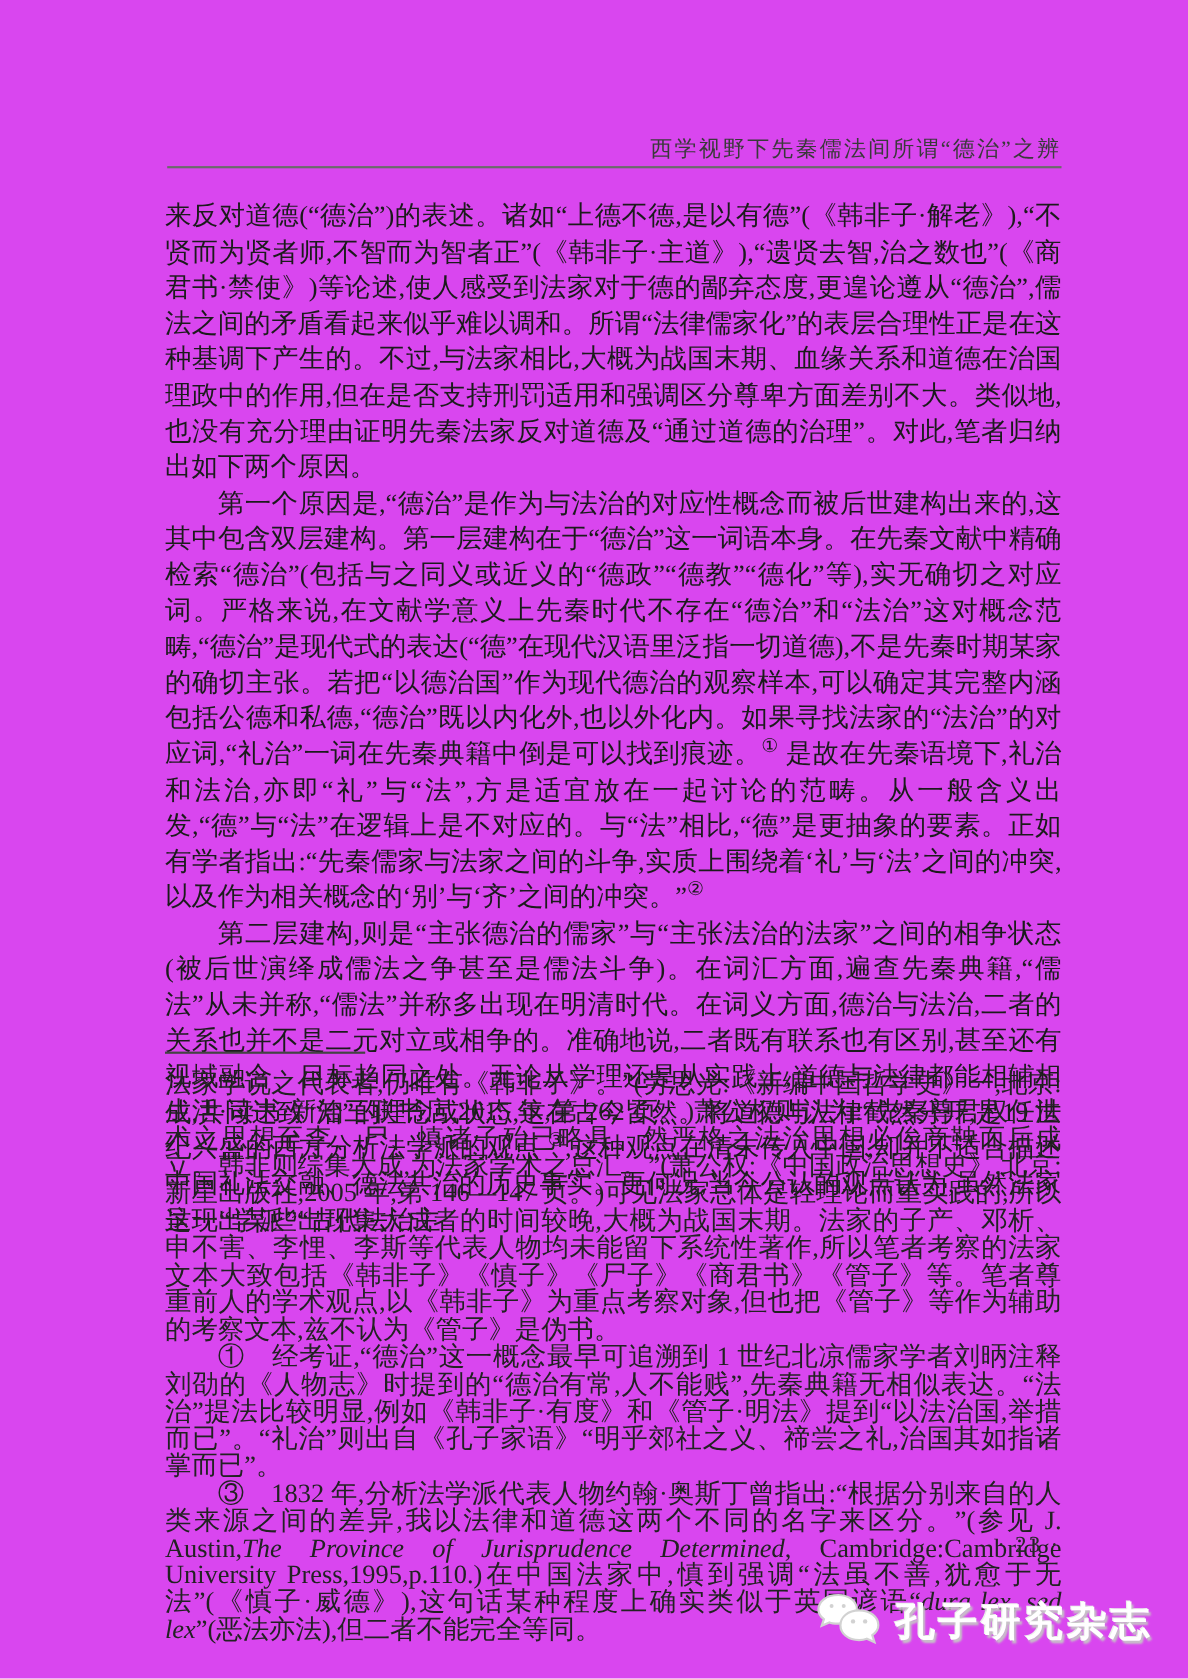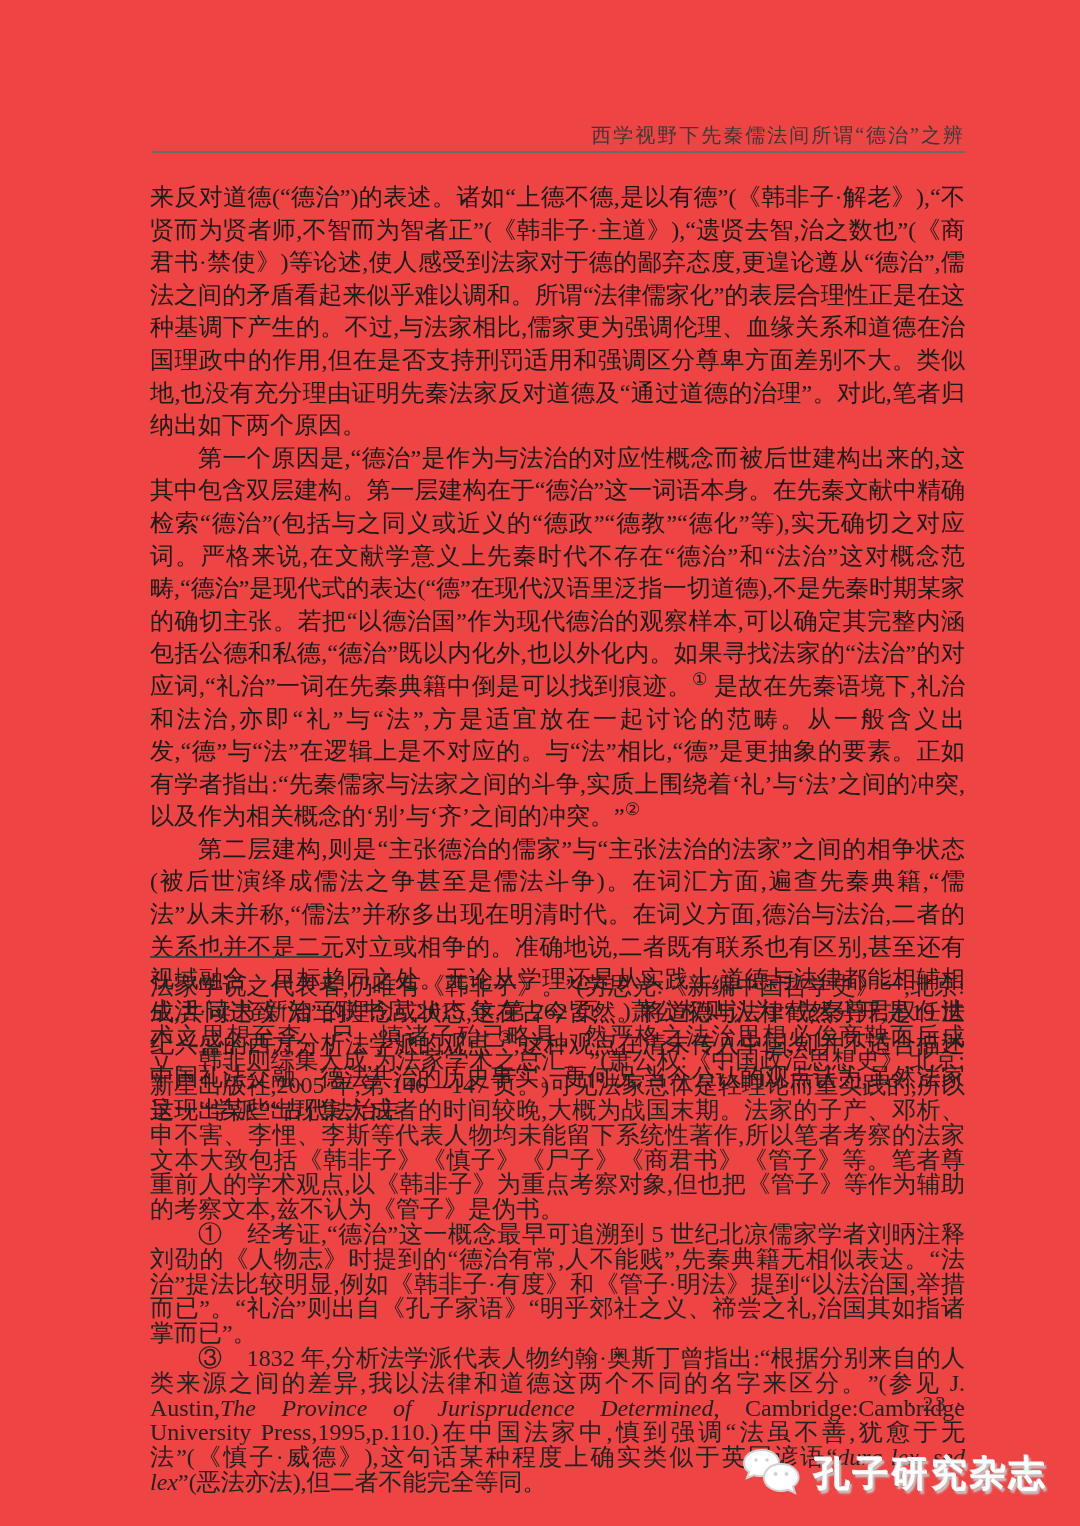--- a/index.html
+++ b/index.html
@@ -1,19 +1,19 @@
 <!DOCTYPE html>
 <html><head>
 <meta charset="utf-8">
 <style>
   html,body{margin:0;padding:0;background:#ffffff;}
   .page{
     position:relative;
     width:1080px;height:1526px;
-    background:#ef4444;
+    background:#d946ef;
     font-family:"Liberation Serif","DejaVu Serif",serif;
     color:#1b1b1b;
     overflow:hidden;
   }
   .running-title{
     position:absolute;top:122px;right:115px;
     font-size:20px;letter-spacing:2px;color:#3a3a3a;
     white-space:nowrap;
   }
   .header-rule{
@@ -56,30 +56,30 @@
 </head>
 <body>
 
 <div class="page">
 
   <div class="running-title">西学视野下先秦儒法间所谓“德治”之辨</div>
 
   <div class="header-rule"></div>
 
   <div class="body-text">
-      <p class="para">来反对道德(“德治”)的表述。诸如“上德不德,是以有德”(《韩非子·解老》),“不贤而为贤者师,不智而为智者正”(《韩非子·主道》),“遗贤去智,治之数也”(《商君书·禁使》)等论述,使人感受到法家对于德的鄙弃态度,更遑论遵从“德治”,儒法之间的矛盾看起来似乎难以调和。所谓“法律儒家化”的表层合理性正是在这种基调下产生的。不过,与法家相比,儒家更为强调伦理、血缘关系和道德在治国理政中的作用,但在是否支持刑罚适用和强调区分尊卑方面差别不大。类似地,也没有充分理由证明先秦法家反对道德及“通过道德的治理”。对此,笔者归纳出如下两个原因。</p>
+      <p class="para">来反对道德(“德治”)的表述。诸如“上德不德,是以有德”(《韩非子·解老》),“不贤而为贤者师,不智而为智者正”(《韩非子·主道》),“遗贤去智,治之数也”(《商君书·禁使》)等论述,使人感受到法家对于德的鄙弃态度,更遑论遵从“德治”,儒法之间的矛盾看起来似乎难以调和。所谓“法律儒家化”的表层合理性正是在这种基调下产生的。不过,与法家相比,大概为战国末期、血缘关系和道德在治国理政中的作用,但在是否支持刑罚适用和强调区分尊卑方面差别不大。类似地,也没有充分理由证明先秦法家反对道德及“通过道德的治理”。对此,笔者归纳出如下两个原因。</p>
       <p class="para indent">第一个原因是,“德治”是作为与法治的对应性概念而被后世建构出来的,这其中包含双层建构。第一层建构在于“德治”这一词语本身。在先秦文献中精确检索“德治”(包括与之同义或近义的“德政”“德教”“德化”等),实无确切之对应词。严格来说,在文献学意义上先秦时代不存在“德治”和“法治”这对概念范畴,“德治”是现代式的表达(“德”在现代汉语里泛指一切道德),不是先秦时期某家的确切主张。若把“以德治国”作为现代德治的观察样本,可以确定其完整内涵包括公德和私德,“德治”既以内化外,也以外化内。如果寻找法家的“法治”的对应词,“礼治”一词在先秦典籍中倒是可以找到痕迹。<sup>①</sup> 是故在先秦语境下,礼治和法治,亦即“礼”与“法”,方是适宜放在一起讨论的范畴。从一般含义出发,“德”与“法”在逻辑上是不对应的。与“法”相比,“德”是更抽象的要素。正如有学者指出:“先秦儒家与法家之间的斗争,实质上围绕着‘礼’与‘法’之间的冲突,以及作为相关概念的‘别’与‘齐’之间的冲突。”<sup>②</sup></p>
       <p class="para indent">第二层建构,则是“主张德治的儒家”与“主张法治的法家”之间的相争状态(被后世演绎成儒法之争甚至是儒法斗争)。在词汇方面,遍查先秦典籍,“儒法”从未并称,“儒法”并称多出现在明清时代。在词义方面,德治与法治,二者的关系也并不是二元对立或相争的。准确地说,二者既有联系也有区别,甚至还有视域融合、目标趋同之处。无论从学理还是从实践上,道德与法律都能相辅相成,共同达致“治”的理念或状态,这在古今皆然。将道德与法律截然分开,是19 世纪兴盛的西方分析法学派的观点 <sup>③</sup>,这种观点在清末传入中国,却并不适合描述中国礼法交融、德法共治的历史事实。更何况,当今公认的观点认为,虽然法家呈现出某些“古代法治主</p>
     </div>
 
   <div class="footnote-separator"></div>
 
   <div class="footnotes">
       <p class="para">法家学说之代表者,仍唯有《韩非子》。”(劳思光:《新编中国哲学史》一,北京:生活·读书·新知三联书店,2015 年,第 262 页。)萧公权则认为:“先秦尊君权任法术之思想至李、尸、慎诸子殆已略具。然严格之法治思想必俟商鞅而后成立。韩非则综集大成,为法家学术之总汇。”(萧公权:《中国政治思想史》,北京:新星出版社,2005 年,第 146—147 页。)可见法家总体是轻理论而重实践的,所以这一“学派”出现集大成者的时间较晚,大概为战国末期。法家的子产、邓析、申不害、李悝、李斯等代表人物均未能留下系统性著作,所以笔者考察的法家文本大致包括《韩非子》《慎子》《尸子》《商君书》《管子》等。笔者尊重前人的学术观点,以《韩非子》为重点考察对象,但也把《管子》等作为辅助的考察文本,兹不认为《管子》是伪书。</p>
-      <p class="para indent">①　经考证,“德治”这一概念最早可追溯到 5 世纪北凉儒家学者刘昞注释刘劭的《人物志》时提到的“德治有常,人不能贱”,先秦典籍无相似表达。“法治”提法比较明显,例如《韩非子·有度》和《管子·明法》提到“以法治国,举措而已”。“礼治”则出自《孔子家语》“明乎郊社之义、禘尝之礼,治国其如指诸掌而已”。</p>
+      <p class="para indent">①　经考证,“德治”这一概念最早可追溯到 1 世纪北凉儒家学者刘昞注释刘劭的《人物志》时提到的“德治有常,人不能贱”,先秦典籍无相似表达。“法治”提法比较明显,例如《韩非子·有度》和《管子·明法》提到“以法治国,举措而已”。“礼治”则出自《孔子家语》“明乎郊社之义、禘尝之礼,治国其如指诸掌而已”。</p>
       <p class="para indent">③　1832 年,分析法学派代表人物约翰·奥斯丁曾指出:“根据分别来自的人类来源之间的差异,我以法律和道德这两个不同的名字来区分。”(参见 J. Austin,<i>The Province of Jurisprudence Determined</i>, Cambridge:Cambridge University Press,1995,p.110.)在中国法家中,慎到强调“法虽不善,犹愈于无法”(《慎子·威德》),这句话某种程度上确实类似于英国谚语“<i>dura lex, sed lex</i>”(恶法亦法),但二者不能完全等同。</p>
     </div>
 
   <div class="page-number">· 23 ·</div>
 
   <div class="watermark">
     <svg class="bubbles-icon" width="64" height="56" viewBox="0 0 64 56">
       <g fill="#ffffff" stroke="#d2d2d2" stroke-width="2">
         <path d="M22 4 C11 4 4 10 4 17 C4 21 6 24 9 26 L7 32 L14 29 C16 30 19 30 22 30 C32 30 39 24 39 17 C39 10 32 4 22 4 Z"></path>
         <path d="M41 18 C31 18 24 24 24 31.5 C24 39 31 45 41 45 C43.5 45 46 44.6 48 43.8 L55 47 L53 40.5 C56.5 38 58.5 35 58.5 31.5 C58.5 24 51 18 41 18 Z"></path>

